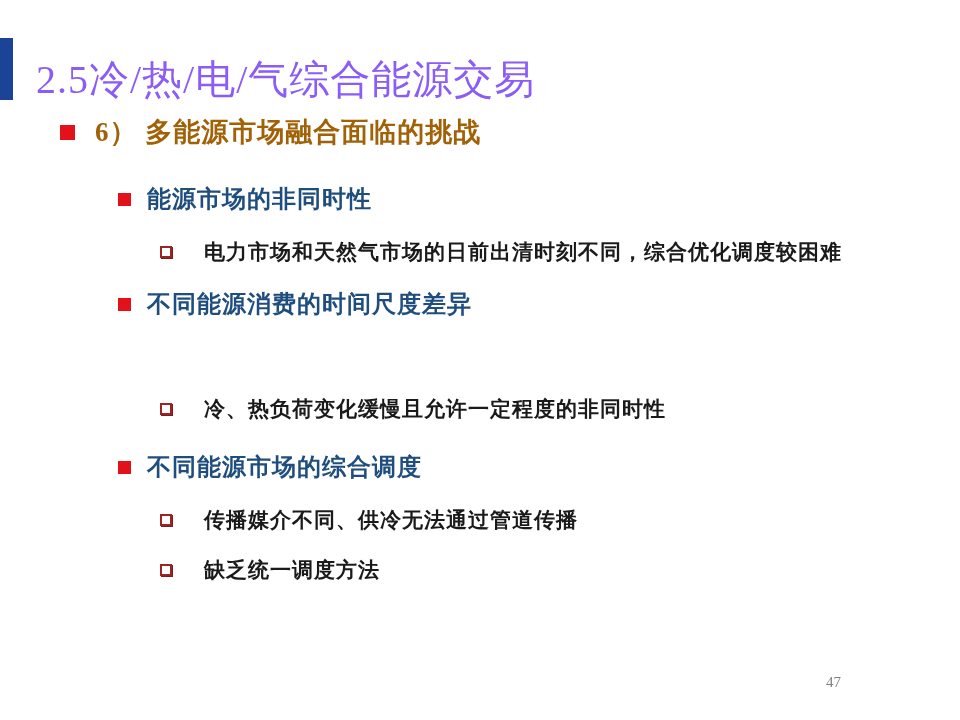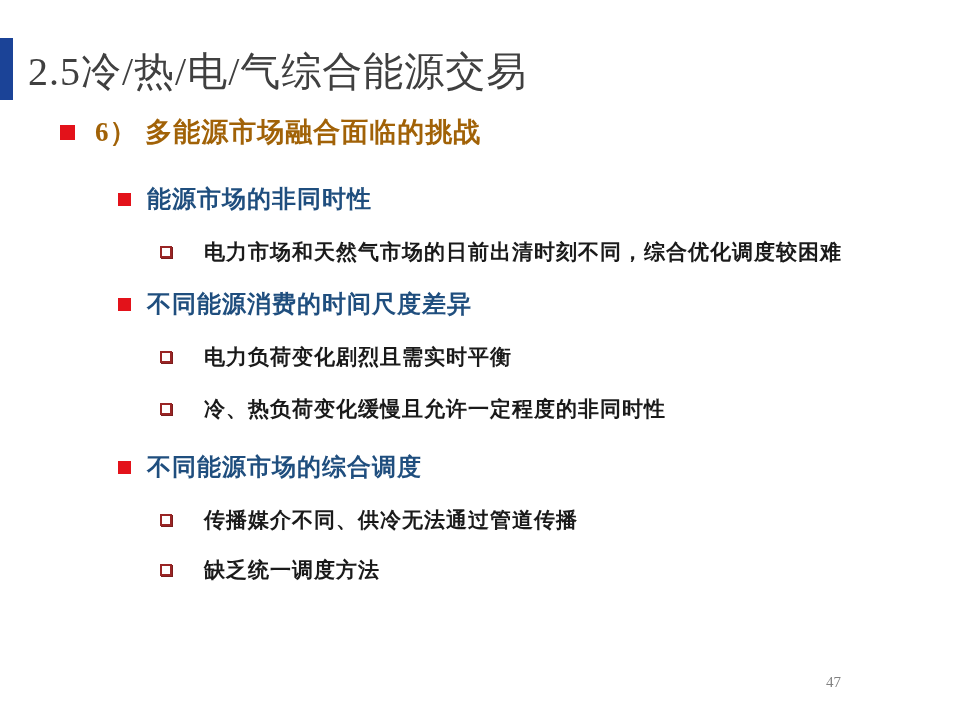--- a/index.html
+++ b/index.html
@@ -16,24 +16,24 @@
   }
   .accent-bar {
     position: absolute;
     left: 0; top: 38px;
     width: 13px; height: 62px;
     background: #1B4397;
   }
   .slide-title {
     position: absolute;
     left: 20px; top: 36px;
-    margin: 8px;
+    margin: 16px;
     font-size: 40px;
     font-weight: 400;
-    color: #404040;
+    color: #8b5cf6;
     white-space: nowrap;
     letter-spacing: 1px;
   }
   .row {
     position: absolute;
     display: flex;
     align-items: center;
     white-space: nowrap;
   }
   .row.l1 { left: 60px; height: 32px; }
@@ -102,24 +102,20 @@
   </div>
   <div class="row l3" style="top:238px">
     <span class="sq-hollow"></span>
     <span class="l3-text">电力市场和天然气市场的日前出清时刻不同，综合优化调度较困难</span>
   </div>
 
   <div class="row l2" style="top:289px">
     <span class="sq-filled sq-l2"></span>
     <span class="l2-text">不同能源消费的时间尺度差异</span>
   </div>
-  <div class="row l3" style="top:343px">
-    <span class="sq-hollow"></span>
-    <span class="l3-text">电力负荷变化剧烈且需实时平衡</span>
-  </div>
   <div class="row l3" style="top:395px">
     <span class="sq-hollow"></span>
     <span class="l3-text">冷、热负荷变化缓慢且允许一定程度的非同时性</span>
   </div>
 
   <div class="row l2" style="top:452px">
     <span class="sq-filled sq-l2"></span>
     <span class="l2-text">不同能源市场的综合调度</span>
   </div>
   <div class="row l3" style="top:506px">

